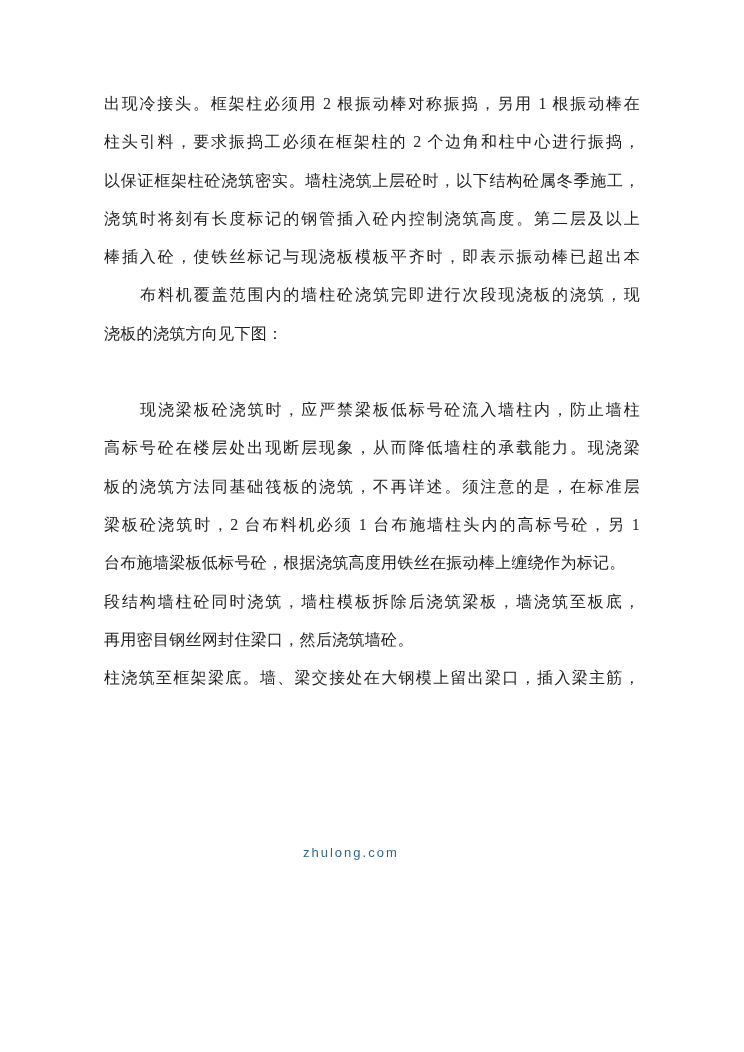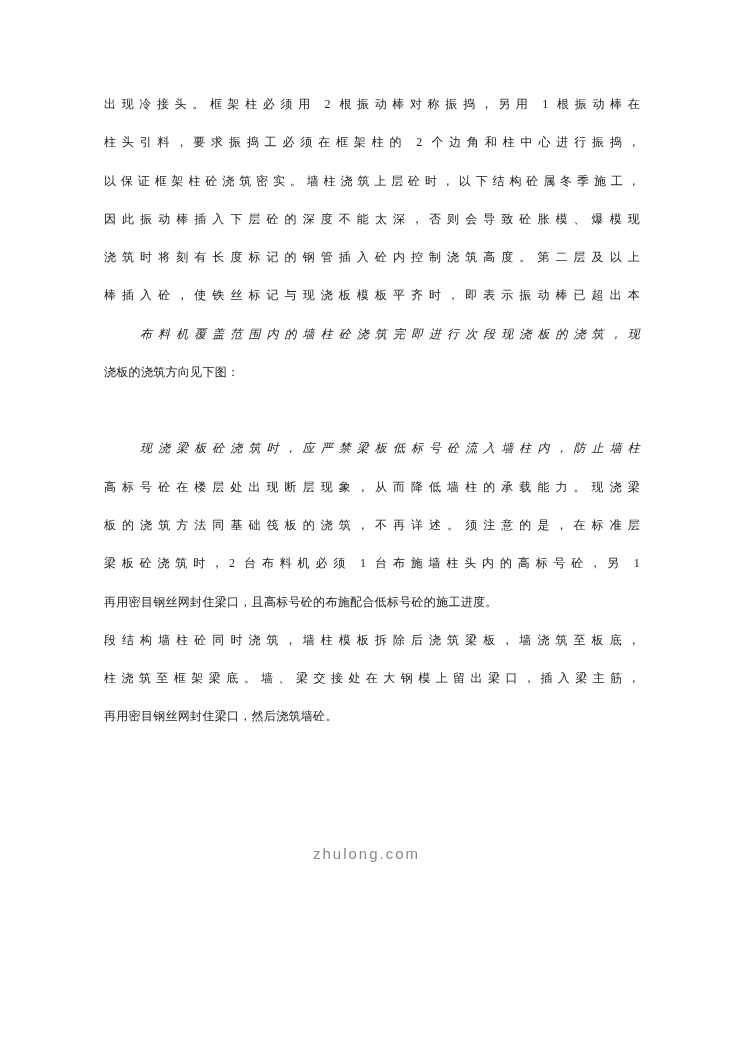--- a/index.html
+++ b/index.html
@@ -23,69 +23,67 @@
     left: 104px;
     top: 85px;
     width: 536px;
     color: #232323;
   }
   .paragraph { margin: 0; }
   .paragraph.gap { margin-top: 38px; }
   .line {
     height: 38.3px;
     line-height: 38.3px;
-    font-size: 12px;
+    font-size: 16px;
     letter-spacing: 0.3px;
     white-space: normal;
     text-align: left;
   }
   
   .line.j {
     text-align: justify;
     text-align-last: justify;
   }
   
-  .line.indent { text-indent: 36px; font-style: italic; }
+  .line.indent { text-indent: 36px; }
   .watermark {
     position: absolute;
     left: 303px;
     top: 845px;
     font-family: "Liberation Sans", "DejaVu Sans", sans-serif;
-    font-size: 15px;
+    font-size: 13px;
     letter-spacing: 2px;
-    color: #737373;
+    color: #0c4a6e;
     opacity: 0.85;
     user-select: none;
-    margin-left: 10px;
   }
 </style>
 </head>
 <body>
 
 <div class="page">
   <div class="text-block">
       <div class="paragraph">
         <div class="line j">出现冷接头。框架柱必须用 2 根振动棒对称振捣，另用 1 根振动棒在</div>
         <div class="line j">柱头引料，要求振捣工必须在框架柱的 2 个边角和柱中心进行振捣，</div>
         <div class="line j">以保证框架柱砼浇筑密实。墙柱浇筑上层砼时，以下结构砼属冬季施工，</div>
-        <div class="line j">因此振动棒插入下层砼的深度不能太深，否则会导致砼胀模、爆模现</div>
         <div class="line j">浇筑时将刻有长度标记的钢管插入砼内控制浇筑高度。第二层及以上</div>
         <div class="line j">棒插入砼，使铁丝标记与现浇板模板平齐时，即表示振动棒已超出本</div>
       </div>
       <div class="paragraph">
         <div class="line j indent">布料机覆盖范围内的墙柱砼浇筑完即进行次段现浇板的浇筑，现</div>
         <div class="line">浇板的浇筑方向见下图：</div>
       </div>
       <div class="paragraph gap">
         <div class="line j indent">现浇梁板砼浇筑时，应严禁梁板低标号砼流入墙柱内，防止墙柱</div>
         <div class="line j">高标号砼在楼层处出现断层现象，从而降低墙柱的承载能力。现浇梁</div>
         <div class="line j">板的浇筑方法同基础筏板的浇筑，不再详述。须注意的是，在标准层</div>
         <div class="line j">梁板砼浇筑时，2 台布料机必须 1 台布施墙柱头内的高标号砼，另 1</div>
-        <div class="line">再用密目钢丝网封住梁口，且高标号砼的布施配合低标号砼的施工进度。</div>
+        <div class="line">台布施墙梁板低标号砼，根据浇筑高度用铁丝在振动棒上缠绕作为标记。</div>
       </div>
       <div class="paragraph">
         <div class="line j">段结构墙柱砼同时浇筑，墙柱模板拆除后浇筑梁板，墙浇筑至板底，</div>
+        <div class="line">再用密目钢丝网封住梁口，然后浇筑墙砼。</div>
         <div class="line j">柱浇筑至框架梁底。墙、梁交接处在大钢模上留出梁口，插入梁主筋，</div>
-        <div class="line">再用密目钢丝网封住梁口，然后浇筑墙砼。</div>
       </div>
     </div>
   <div class="watermark">zhulong.com</div>
 </div>
 
 </body></html>

